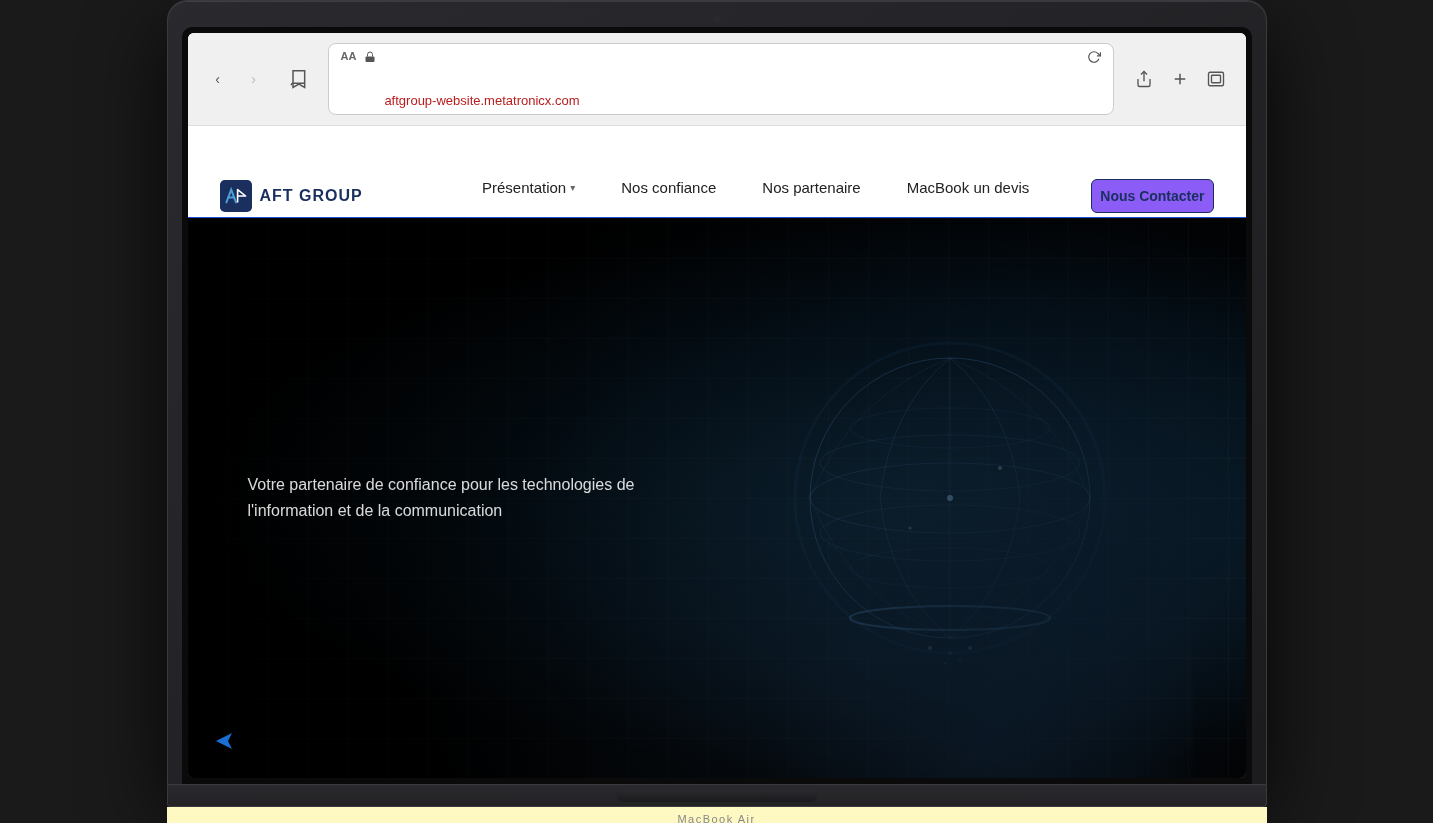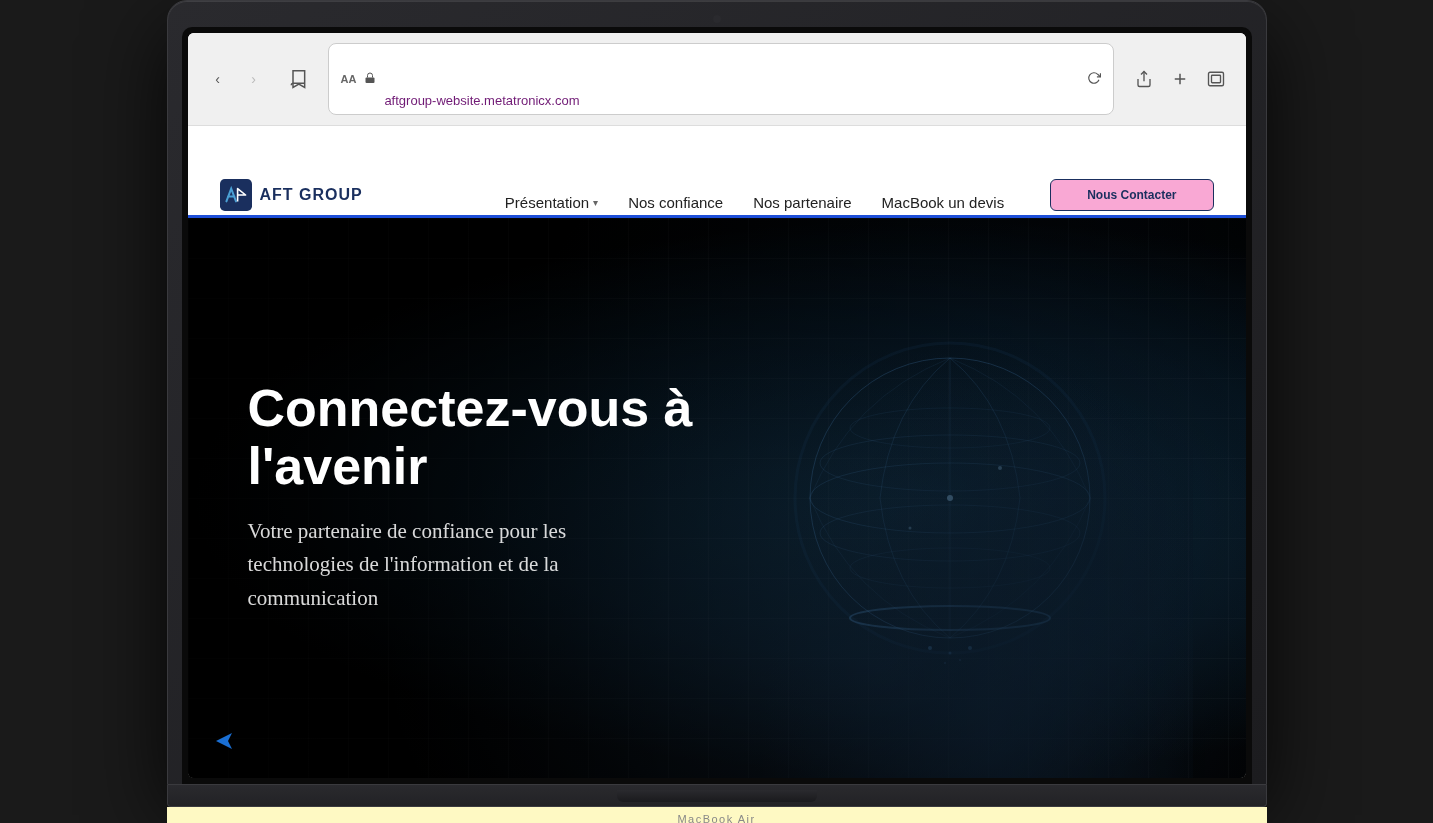--- a/index.html
+++ b/index.html
@@ -100,42 +100,42 @@
       display: flex;
       align-items: center;
       justify-content: center;
       color: #555;
       font-size: 16px;
     }
 
     .address-bar {
       flex: 1;
       display: flex;
-      align-items: center;
+      align-items: flex-start;
       background: #fff;
       border: 1px solid #ccc;
       border-radius: 8px;
       padding: 6px 12px;
       gap: 8px;
     }
 
     .aa-label {
       font-size: 11px;
       color: #666;
       font-weight: 600;
     }
 
     .lock-icon {
       color: #666;
       font-size: 12px;
     }
 
     .url-text {
       font-size: 13px;
-      color: #701a75;
+      color: #b91c1c;
       flex: 1;
       margin-top: 43px;
     }
 
     .reload-btn {
       color: #555;
       font-size: 14px;
       cursor: pointer;
     }
 
@@ -157,21 +157,21 @@
       border-radius: 4px;
     }
 
     
     .website-header {
       background: #fff;
       padding: 0 32px;
       display: flex;
       align-items: center;
       height: 44px;
-      border-bottom: 3px solid #1d4ed8;
+      border-bottom: 1px solid #1d4ed8;
       margin-top: 48px;
     }
 
     .logo-area {
       display: flex;
       align-items: center;
       gap: 8px;
       margin-right: auto;
       text-decoration: none;
     }
@@ -183,46 +183,46 @@
 
     .logo-text {
       font-size: 16px;
       font-weight: 700;
       color: #1a2f5e;
       letter-spacing: 1px;
     }
 
     .nav-links {
       display: flex;
-      align-items: flex-end;
-      gap: 30px;
+      align-items: flex-start;
+      gap: 46px;
     }
 
     .nav-link {
       font-size: 15px;
       color: #222;
       text-decoration: none;
       display: flex;
       align-items: center;
       gap: 4px;
       cursor: pointer;
     }
 
     .nav-link .chevron {
       font-size: 10px;
       color: #666;
     }
 
     .contact-btn {
       border: 1.5px solid #1a2f5e;
       color: #1a2f5e;
-      background: #f9a8d4;
-      padding: 8px 36px;
+      background: #8b5cf6;
+      padding: 8px 8px;
       border-radius: 6px;
-      font-size: 12px;
+      font-size: 14px;
       font-weight: 600;
       cursor: pointer;
       margin-left: 16px;
     }
 
     
     .hero-section {
       position: relative;
       height: 560px;
       background: #000;
@@ -271,25 +271,24 @@
 
     .hero-title {
       font-size: 52px;
       font-weight: 800;
       color: #fff;
       line-height: 1.1;
       margin-bottom: 20px;
     }
 
     .hero-subtitle {
-      font-size: 21px;
+      font-size: 16px;
       color: rgba(255,255,255,0.85);
       line-height: 1.6;
       max-width: 420px;
-      font-family: Liberation Serif, serif;
     }
 
     
     .bottom-arrow {
       position: absolute;
       bottom: 20px;
       left: 24px;
       color: #1a6fd4;
       font-size: 20px;
       z-index: 3;
@@ -440,21 +439,20 @@
           </div>
 
           <div style="position:absolute;inset:0;background:linear-gradient(to right, rgba(0,0,0,0.8) 0%, rgba(0,0,0,0.4) 45%, rgba(0,0,0,0.15) 100%); z-index:1;"></div>
 
           <div style="position:absolute;bottom:0;right:5%;width:500px;height:100%;z-index:0;
             background: radial-gradient(ellipse at 60% 90%, rgba(15,35,55,0.7) 0%, transparent 55%),
                         radial-gradient(ellipse at 80% 60%, rgba(10,25,40,0.5) 0%, transparent 45%);">
           </div>
 
           <div class="hero-content">
-            <h1 class="hero-title">Connectez-vous à l'avenir</h1>
             <p class="hero-subtitle">Votre partenaire de confiance pour les technologies de l'information et de la communication</p>
           </div>
 
           <div class="bottom-arrow">
             <svg width="24" height="24" viewBox="0 0 24 24" fill="none">
               <polygon points="4,12 20,4 16,12 20,20" fill="#1a6fd4"></polygon>
             </svg>
           </div>
         </div>
 

